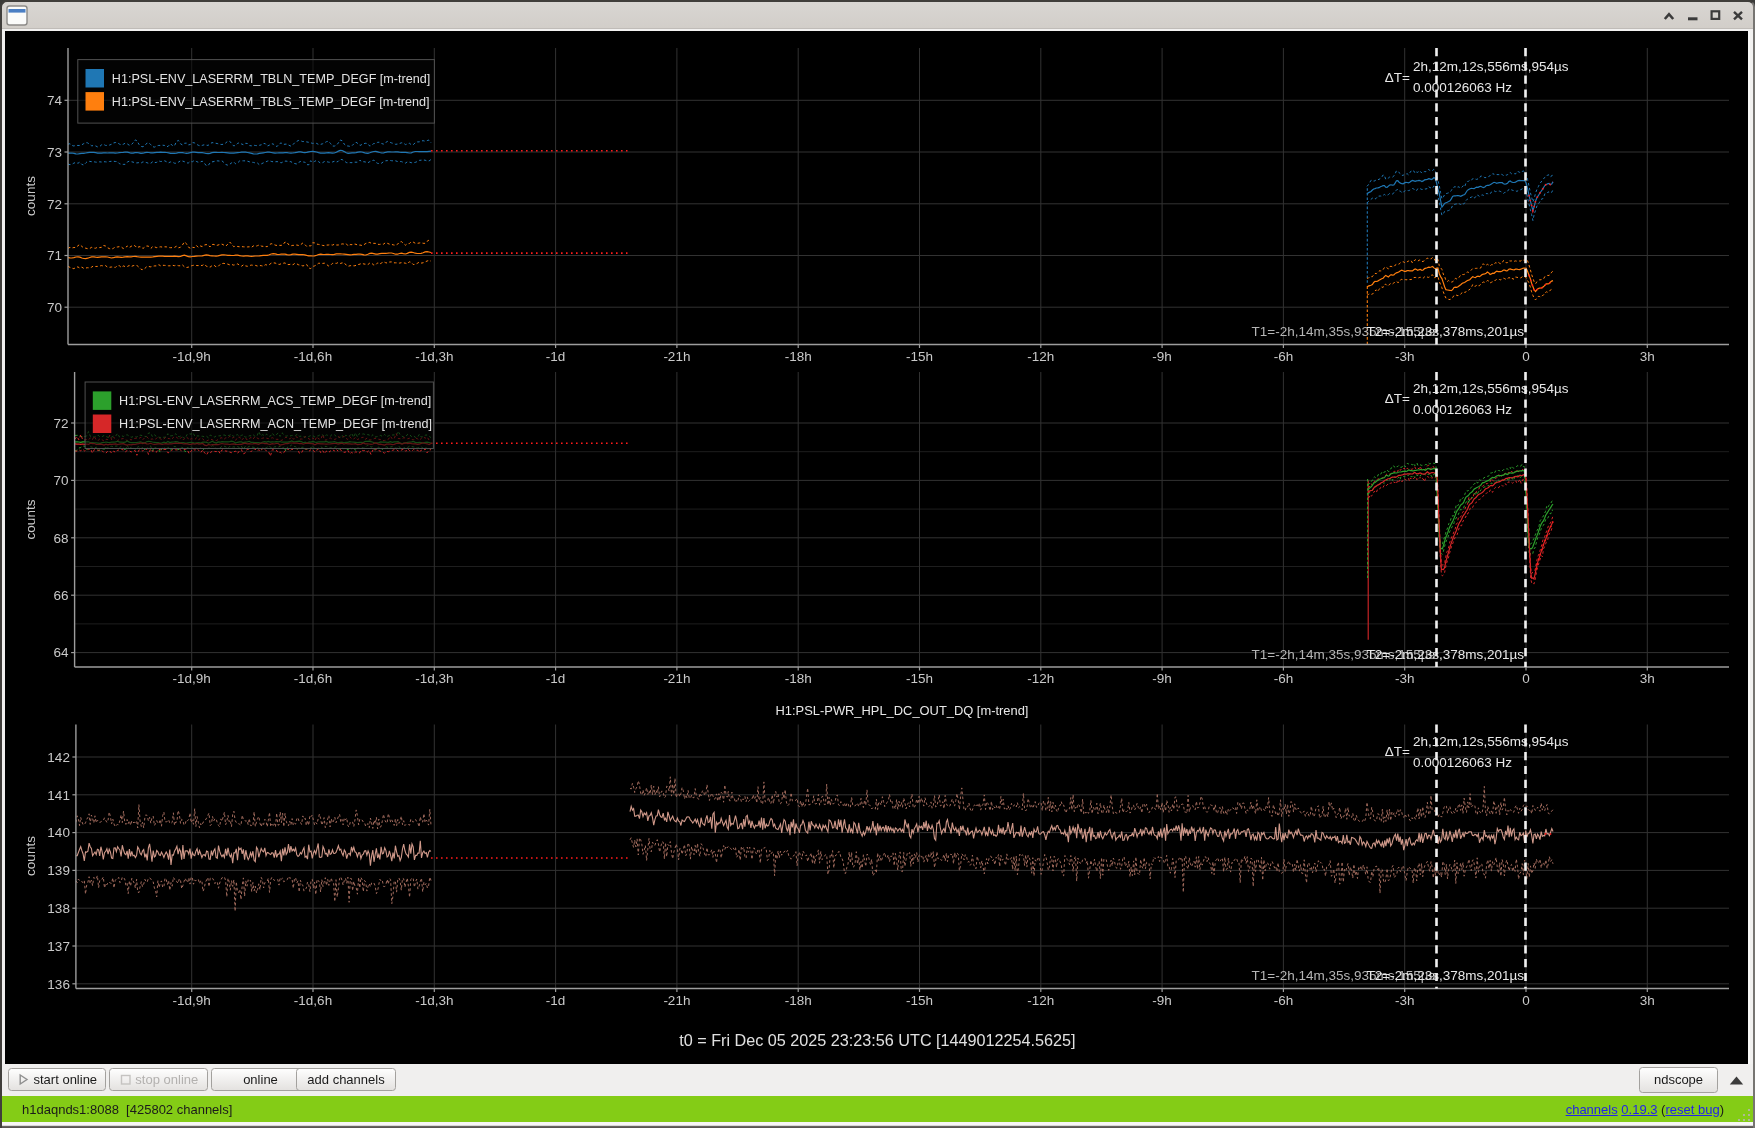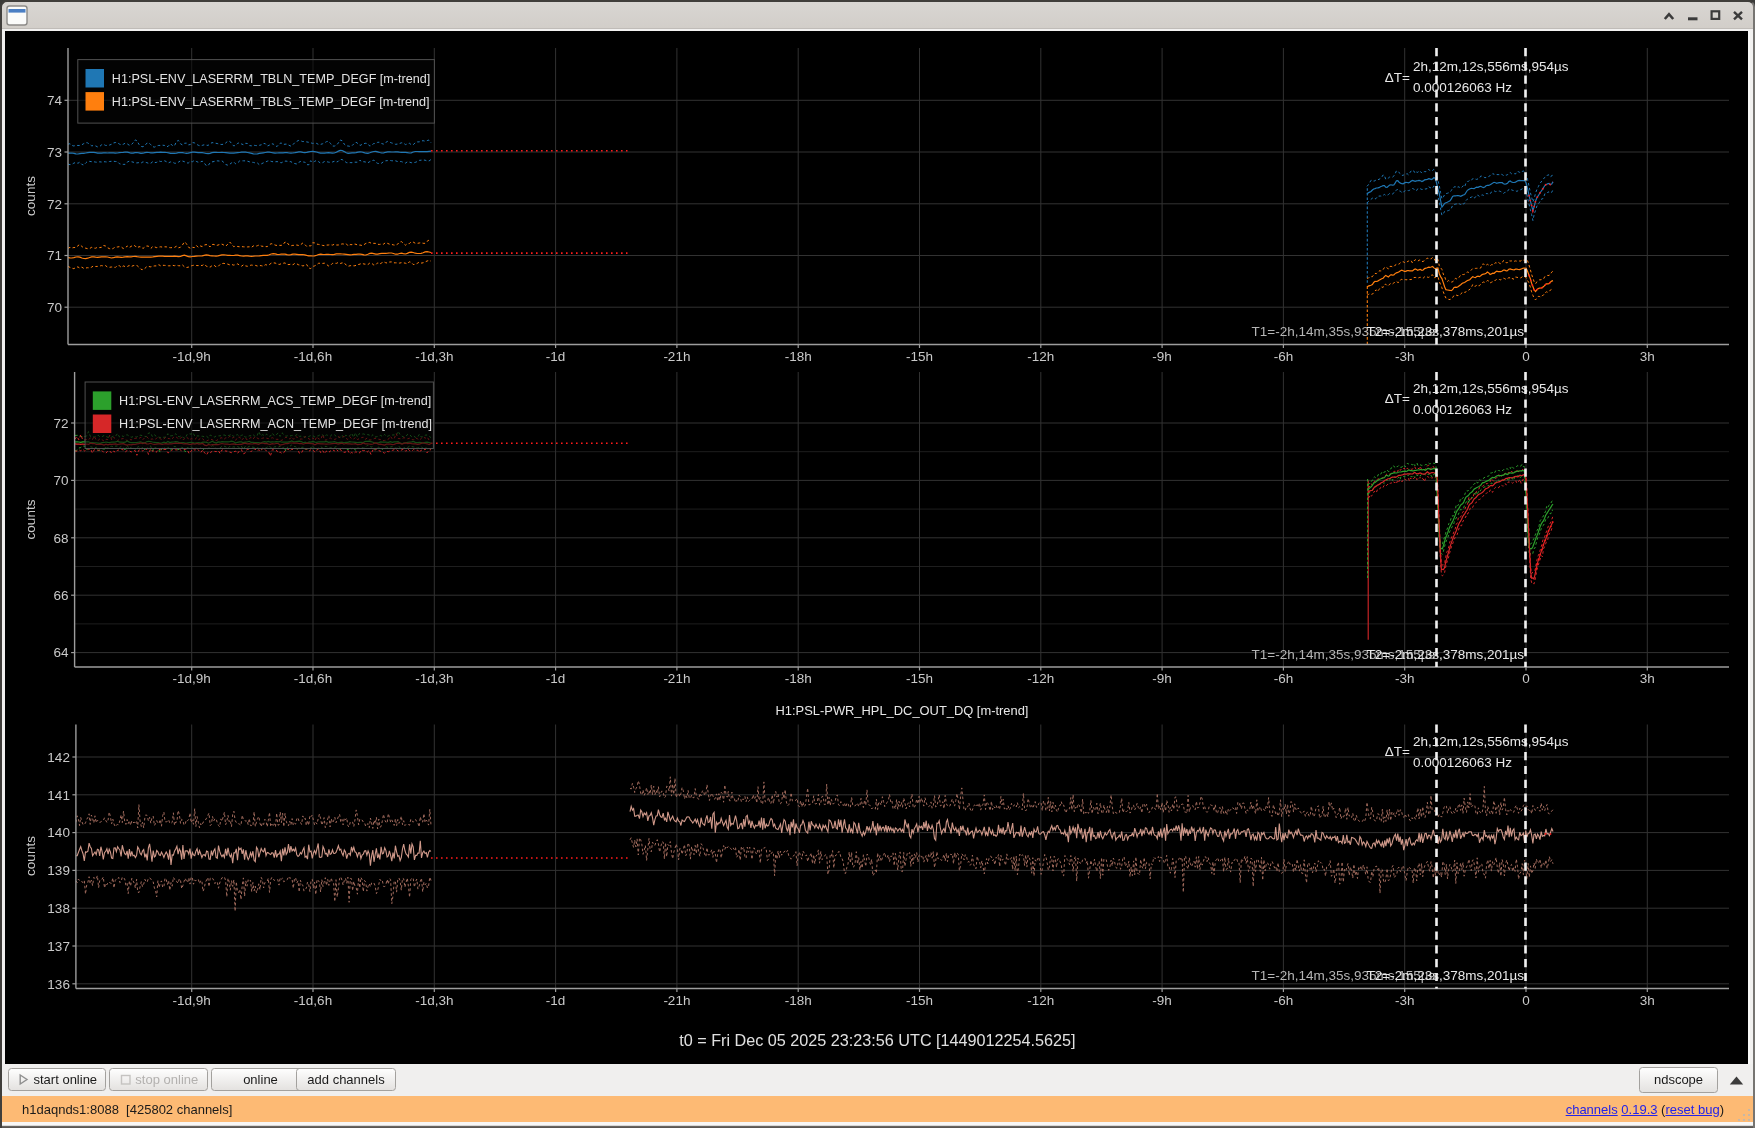--- a/index.html
+++ b/index.html
@@ -8,21 +8,21 @@
   background:linear-gradient(#d9d6d3,#d2cec9); border-radius:7px 7px 0 0;
   border-bottom:1px solid #c0bcb8; }
 #titletext { position:absolute; top:7px; left:0; width:1688px; text-align:center;
   font-size:12px; font-weight:bold; color:#2e2e2e; letter-spacing:-0.15px; }
 #mainbg { position:absolute; left:1px; top:29px; width:1753px; height:1098px; background:#f2f1f0; }
 #plotblack { position:absolute; left:5px; top:31px; width:1745px; height:1033px; background:#000; }
 #toolbar { position:absolute; left:1px; top:1064px; width:1753px; height:52px; background:#f0efee; }
 .btn { position:absolute; top:4px; height:23px; background:linear-gradient(#fefefe,#f2f1f0 45%,#e4e2e0);
   border:1px solid #a3a19e; border-radius:3.5px; font-size:13px; color:#1a1a1a;
   text-align:center; line-height:21px; }
-#statusbar { position:absolute; left:1px; top:1096px; width:1753px; height:28px; background:#fdba74;
+#statusbar { position:absolute; left:1px; top:1096px; width:1753px; height:28px; background:#84cc16;
   font-size:13px; color:#1b1b1b; }
 #border { position:absolute; left:0; top:0; width:1755px; height:1128px;
   border-left:2px solid #403e3b; border-top:2px solid #403e3b; border-right:2px solid #777572;
   border-radius:7px 7px 0 0; pointer-events:none; }
 #bottomedge { position:absolute; left:0; top:1122px; width:1755px; height:6px;
   background:linear-gradient(#f7f6f5 0%, #f7f6f5 55%, #6b6966 70%, #534f4c 100%); }
 #plotblack { border-right:2px solid #fafaf9; }
 a { color:#2323e8; }
 </style></head>
 <body>

